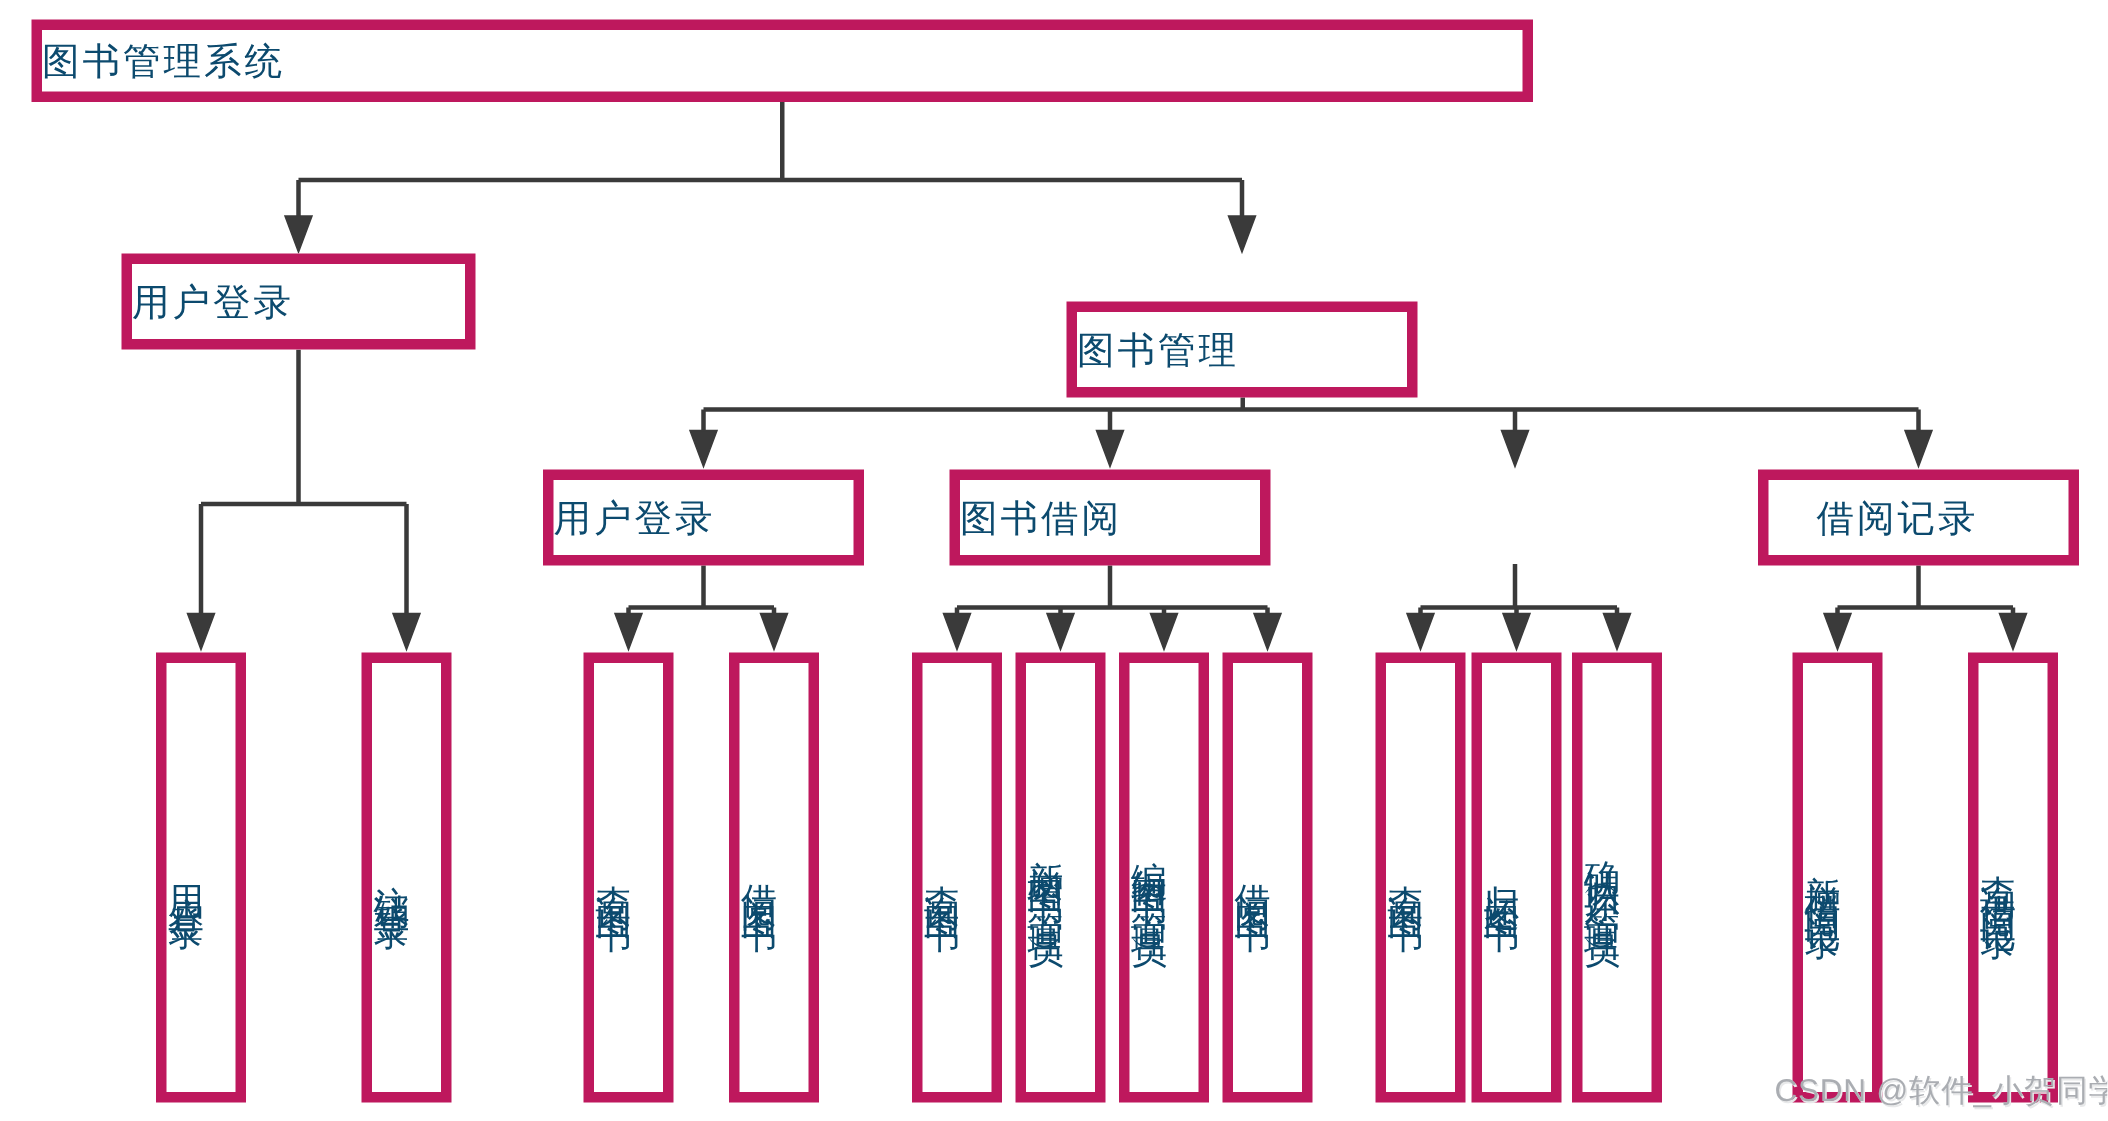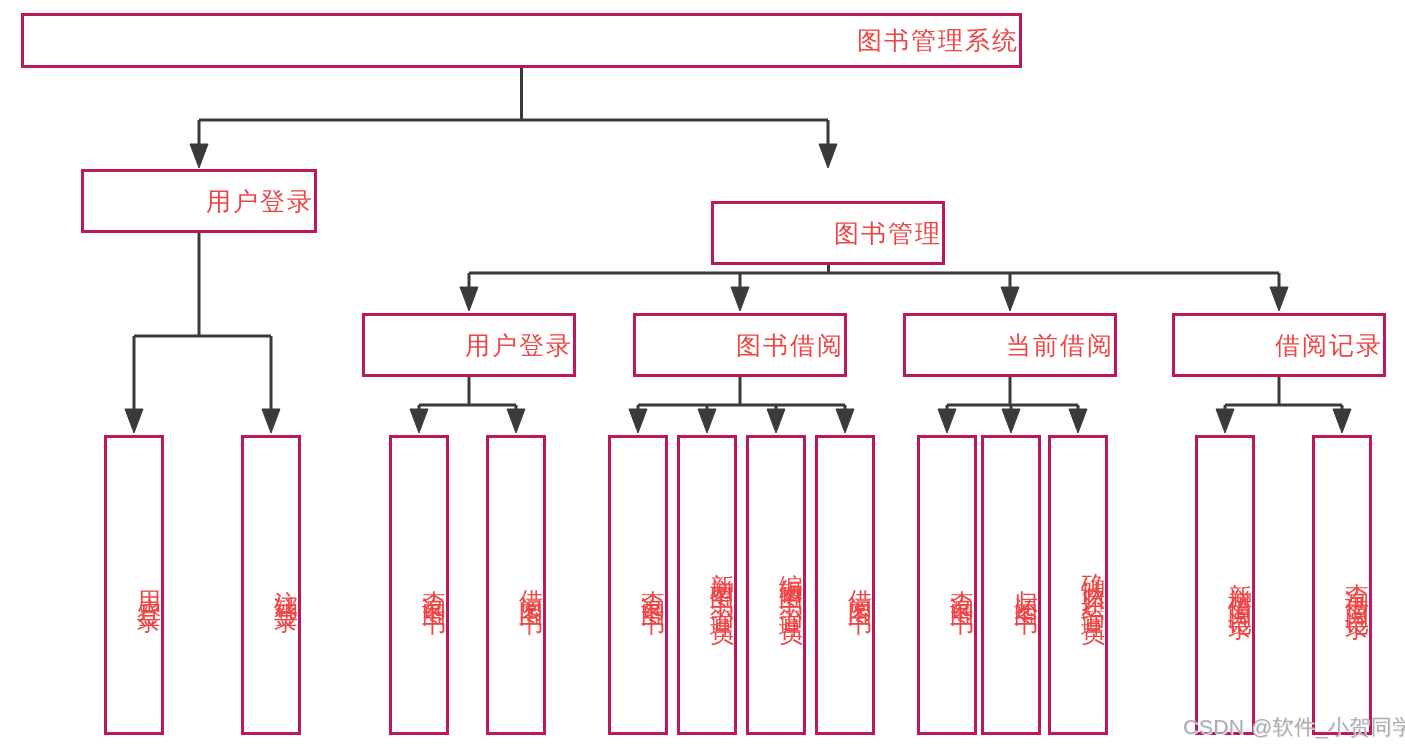--- a/index.html
+++ b/index.html
@@ -22,26 +22,26 @@
     stroke-width: 3;
   }
   svg.connectors polygon {
     fill: #3a3a3a;
     stroke: #3a3a3a;
     stroke-width: 1;
   }
   .node {
     position: absolute;
     box-sizing: border-box;
-    border: 3px solid #be185d;
+    border: 7px solid #be185d;
     background: #ffffff;
-    color: #ef4444;
+    color: #0c4a6e;
     display: flex;
     align-items: center;
-    justify-content: flex-end;
+    justify-content: flex-start;
   }
   .hnode {
     font-size: 25px;
     letter-spacing: 2px;
     white-space: nowrap;
   }
   .vnode {
     width: 60px;
     height: 300px;
     top: 435px;
@@ -52,21 +52,21 @@
     text-orientation: mixed;
     letter-spacing: 7px;
     line-height: 1;
     white-space: nowrap;
   }
   
   .n-root   { left: 21px;   top: 13px;  width: 1001px; height: 55px; }
   .n-login  { left: 81px;   top: 169px; width: 236px;  height: 64px; }
   .n-mgmt   { left: 711px;  top: 169px; width: 234px;  height: 64px; margin-top: 32px; }
   .n-new    { left: 362px;  top: 313px; width: 214px;  height: 64px; }
-  .n-borrow { left: 633px;  top: 313px; width: 214px;  height: 64px; padding-left: 40px; }
+  .n-borrow { left: 633px;  top: 313px; width: 214px;  height: 64px; }
   .n-cur    { left: 903px;  top: 313px; width: 214px;  height: 64px; }
   .n-rec    { left: 1172px; top: 313px; width: 214px;  height: 64px; padding-left: 32px; }
   .l-a1 { left: 104px; }
   .l-a2 { left: 241px; }
   .l-b1 { left: 389px; }
   .l-b2 { left: 486px; }
   .l-c1 { left: 608px; }
   .l-c2 { left: 677px; }
   .l-c3 { left: 746px; }
   .l-c4 { left: 815px; }
@@ -152,23 +152,20 @@
   <div class="node hnode n-mgmt">
     <span>图书管理</span>
   </div>
 
   <div class="node hnode n-new">
     <span>用户登录</span>
   </div>
   <div class="node hnode n-borrow">
     <span>图书借阅</span>
   </div>
-  <div class="node hnode n-cur">
-    <span>当前借阅</span>
-  </div>
   <div class="node hnode n-rec">
     <span>借阅记录</span>
   </div>
 
   <div class="node vnode l-a1">
     <span class="vtext">用户登录</span>
   </div>
   <div class="node vnode l-a2">
     <span class="vtext">注销登录</span>
   </div>

